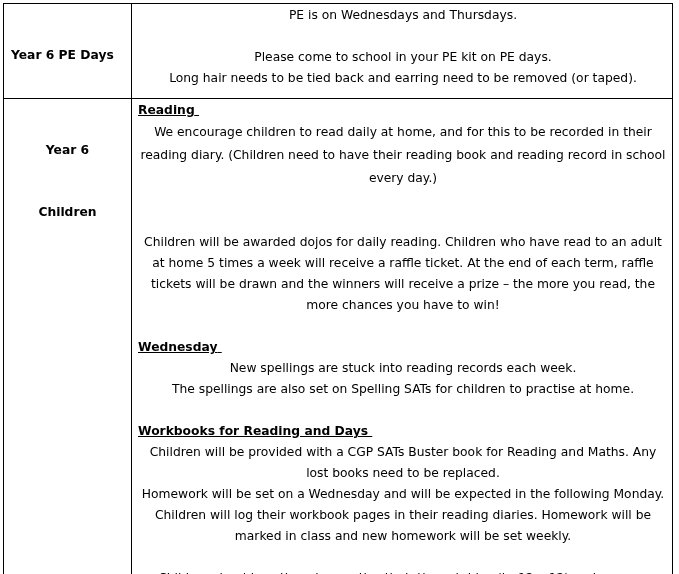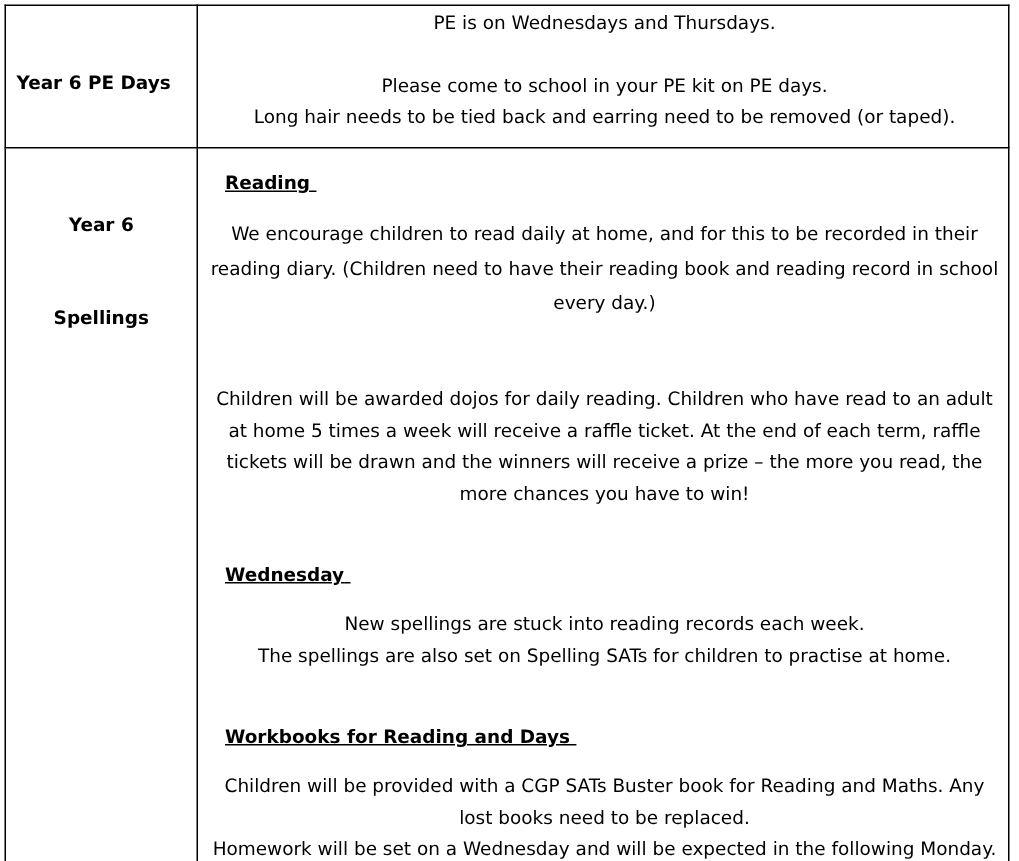--- a/index.html
+++ b/index.html
@@ -21,21 +21,21 @@
     .row-pe .label-cell { text-align: left; }
     .row-pe .label-cell .lbl { padding-left: 7px; padding-top: 1px; }
     .row-pe td { height: 94px; }
     .row-hw td { height: 470px; }
     .row-hw .label-cell .lbl { padding-top: 1px; text-align: center; }
     .content-cell { padding-left: 6px !important; padding-right: 4px !important; }
     .para { margin: 0; line-height: 21px; text-align: center; }
     .pe-content { padding-top: 1px; }
     .gap-1 { height: 21px; }
     .gap-2 { height: 42px; }
-    .heading { font-weight: bold; text-decoration: underline; line-height: 21px; margin: 12px; }
+    .heading { font-weight: bold; text-decoration: underline; line-height: 21px; margin: 0; }
     .heading .trail { white-space: pre; }
     .hw-content { padding-top: 1px; }
     .tall-line { line-height: 23px; }
   </style>
 </head>
 <body>
 
 <table class="doc-table">
   <tbody>
       <tr class="row-pe">
@@ -47,21 +47,21 @@
         <p class="para">PE is on Wednesdays and Thursdays.</p>
         <div class="gap-1"></div>
         <p class="para">Please come to school in your PE kit on PE days.</p>
         <p class="para">Long hair needs to be tied back and earring need to be removed (or taped).</p>
       </div>
     </td>
   </tr>
   <tr class="row-hw">
     <td class="label-cell">
       <span class="lbl">Year 6</span>
-      <span class="lbl">Spellings</span>
+      <span class="lbl">Children</span>
     </td>
     <td class="content-cell">
       <div class="hw-content">
         <p class="heading"><span>Reading</span><span class="trail"> </span></p>
         <p class="para tall-line">We encourage children to read daily at home, and for this to be recorded in their reading diary. (Children need to have their reading book and reading record in school every day.)</p>
         <div class="gap-2"></div>
         <p class="para">Children will be awarded dojos for daily reading. Children who have read to an adult at home 5 times a week will receive a raffle ticket. At the end of each term, raffle tickets will be drawn and the winners will receive a prize – the more you read, the more chances you have to win!</p>
         <div class="gap-1"></div>
         <p class="heading"><span>Wednesday</span><span class="trail"> </span></p>
         <p class="para">New spellings are stuck into reading records each week.</p>

